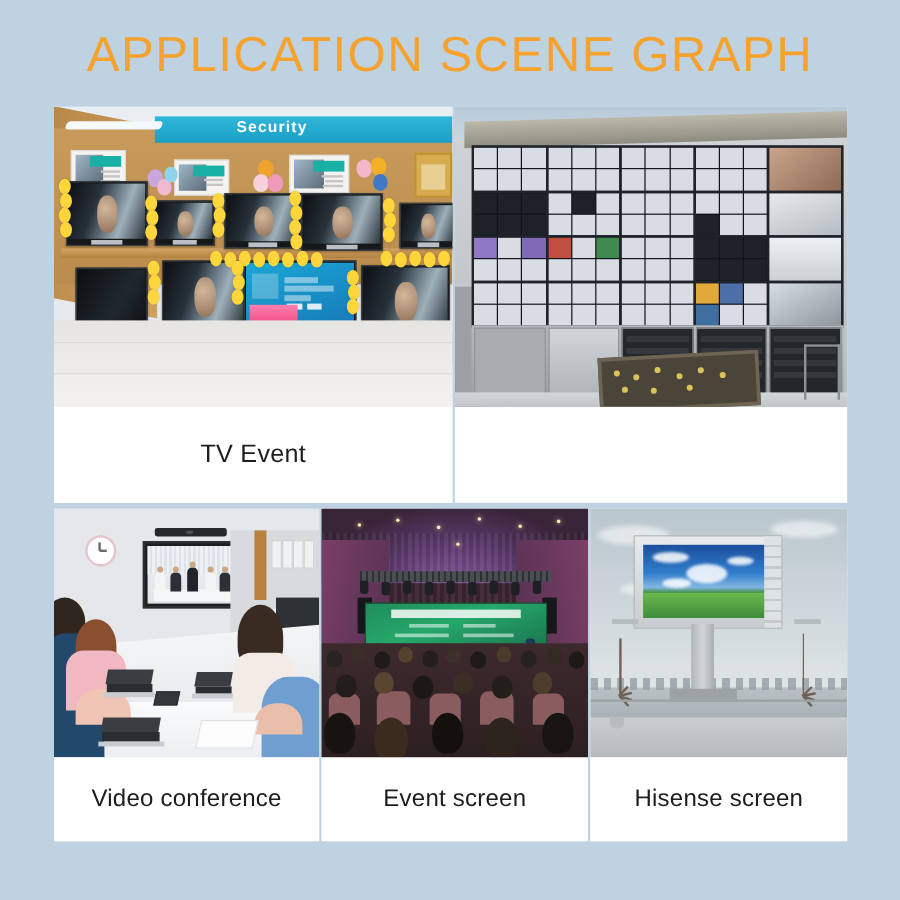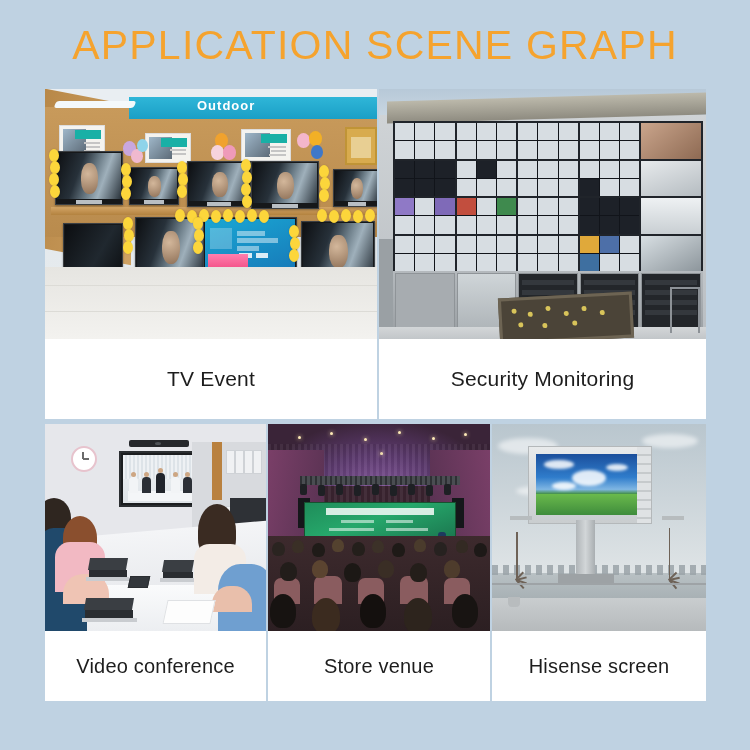--- a/index.html
+++ b/index.html
@@ -251,21 +251,21 @@
 
     <div class="row row1">
 
       <div class="cell r1c1">
         <div class="thumb tvstore">
           <div class="ts-ceiling"></div>
           <div class="ts-wallL"></div>
           <div class="ts-wall"></div>
           <div class="ts-banner"></div>
           <div class="ts-lightbar"></div>
-          <div class="ts-banner-txt">Outdoor</div>
+          <div class="ts-banner-txt">Security</div>
 
           <div class="ts-poster" style="left:14px;top:36px;width:44px;height:30px;">
             <div class="pimg"></div>
               <div class="ptag"></div>
             <div class="pl" style="top:16px;width:16px;"></div>
             <div class="pl" style="top:20px;width:14px;"></div>
             <div class="pl" style="top:24px;width:16px;"></div>
           </div>
           <div class="ts-poster" style="left:100px;top:44px;width:44px;height:28px;">
             <div class="pimg"></div>
@@ -598,21 +598,20 @@
               <i style="left:44px;top:7px"></i>
             <i style="left:62px;top:13px"></i>
               <i style="left:80px;top:9px"></i>
               <i style="left:98px;top:14px"></i>
             <i style="left:16px;top:22px"></i>
               <i style="left:40px;top:24px"></i>
               <i style="left:70px;top:23px"></i>
           </div>
           <div class="sm-cart"></div>
         </div>
-        <div class="caption">Security Monitoring</div>
       </div>
     </div>
 
     <div class="gaprow"></div>
 
     <div class="row row2">
 
       <div class="cell r2c1">
         <div class="thumb vconf">
           <div class="vc-wall"></div>
@@ -739,21 +738,21 @@
             <div class="h" style="left:142px;top:27px;width:17px;height:19px;background:#241e1a;"></div>
             <div class="h" style="left:176px;top:24px;width:16px;height:18px;background:#4e3c2c;"></div>
 
             <div class="h" style="left:2px;top:58px;width:26px;height:34px;background:#171311;"></div>
             <div class="h" style="left:44px;top:62px;width:28px;height:36px;background:#3b2b1f;"></div>
             <div class="h" style="left:92px;top:58px;width:26px;height:34px;background:#14100e;"></div>
             <div class="h" style="left:136px;top:62px;width:28px;height:36px;background:#2d241d;"></div>
             <div class="h" style="left:184px;top:58px;width:26px;height:34px;background:#181412;"></div>
           </div>
         </div>
-        <div class="caption">Store venue</div>
+        <div class="caption">Event screen</div>
       </div>
 
       <div class="cell r2c3">
         <div class="thumb outdoor">
           <div class="od-sky"></div>
           <div class="od-cloud" style="left:6px;top:14px;width:60px;height:16px;"></div>
           <div class="od-cloud" style="left:150px;top:10px;width:56px;height:14px;"></div>
           <div class="od-cloud" style="left:24px;top:62px;width:48px;height:10px;"></div>
           <div class="od-water"></div>
           <div class="od-skyline"></div>

